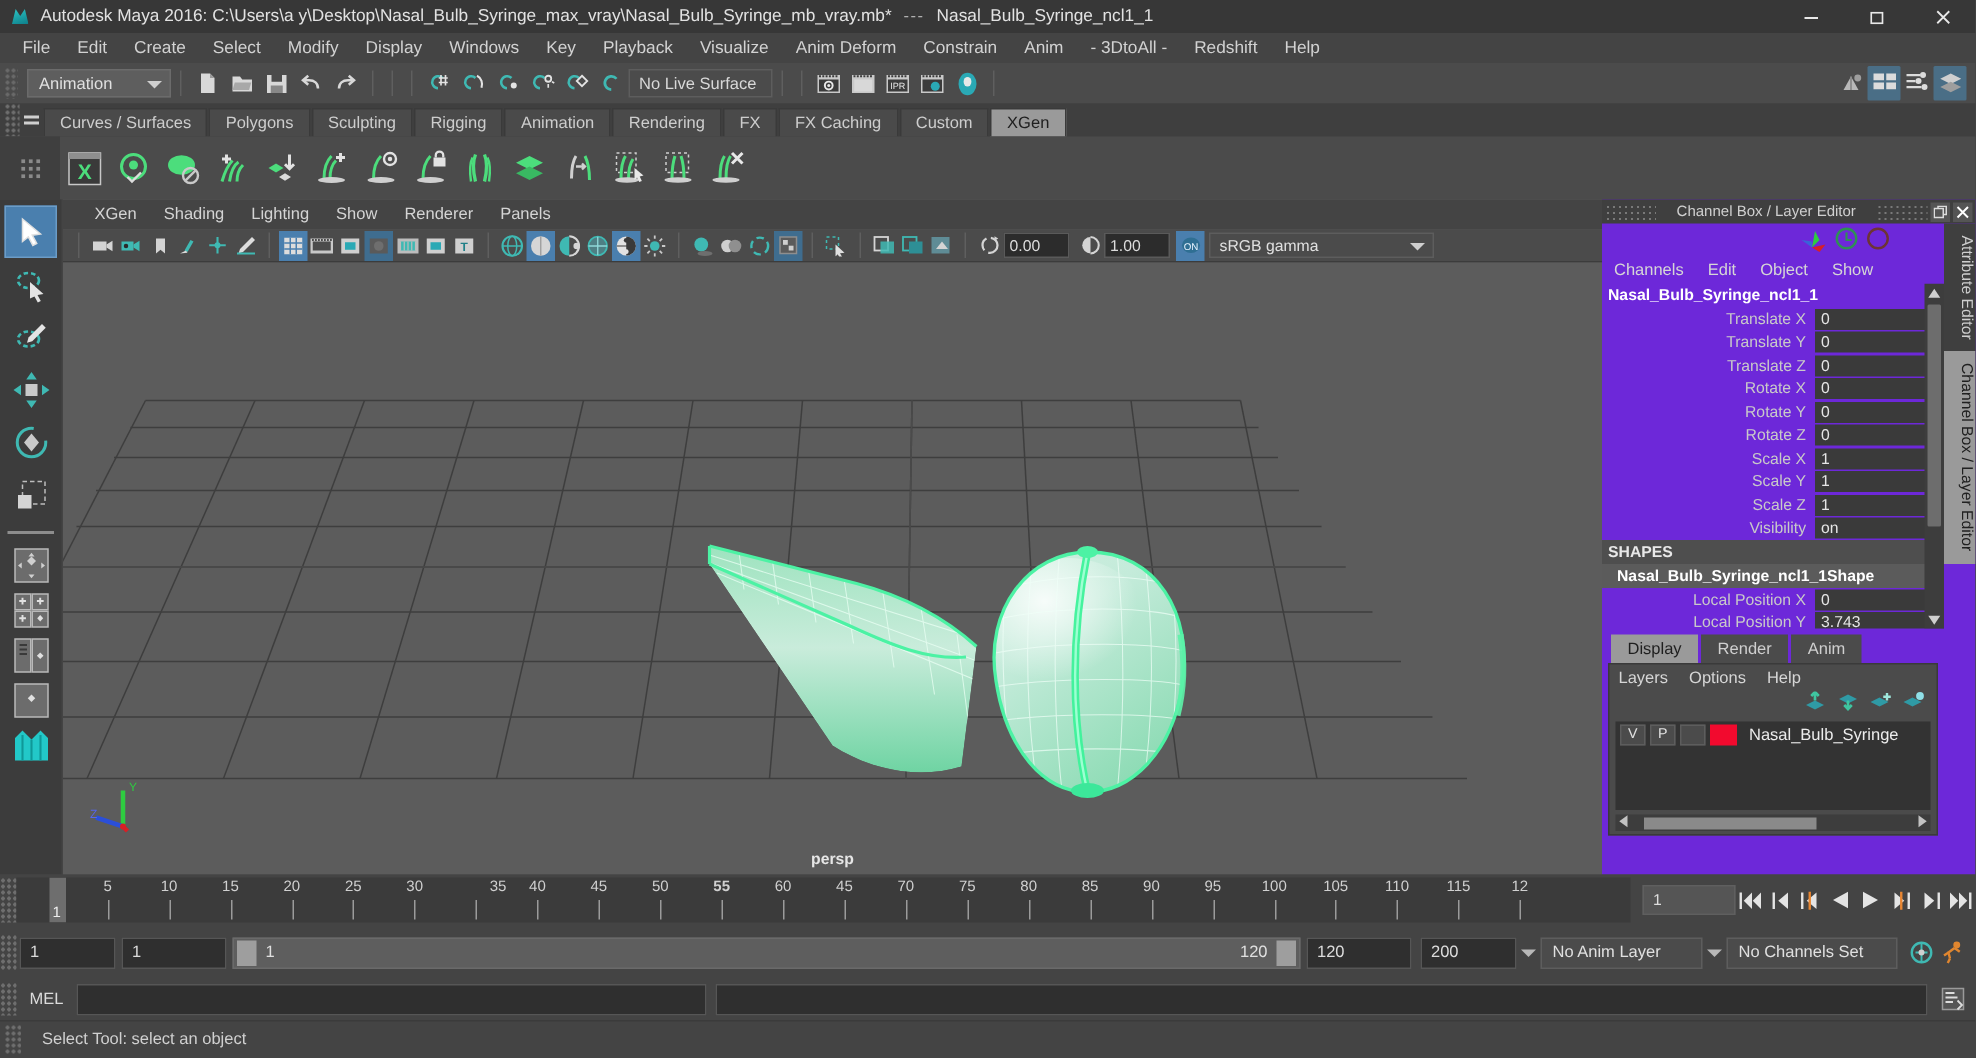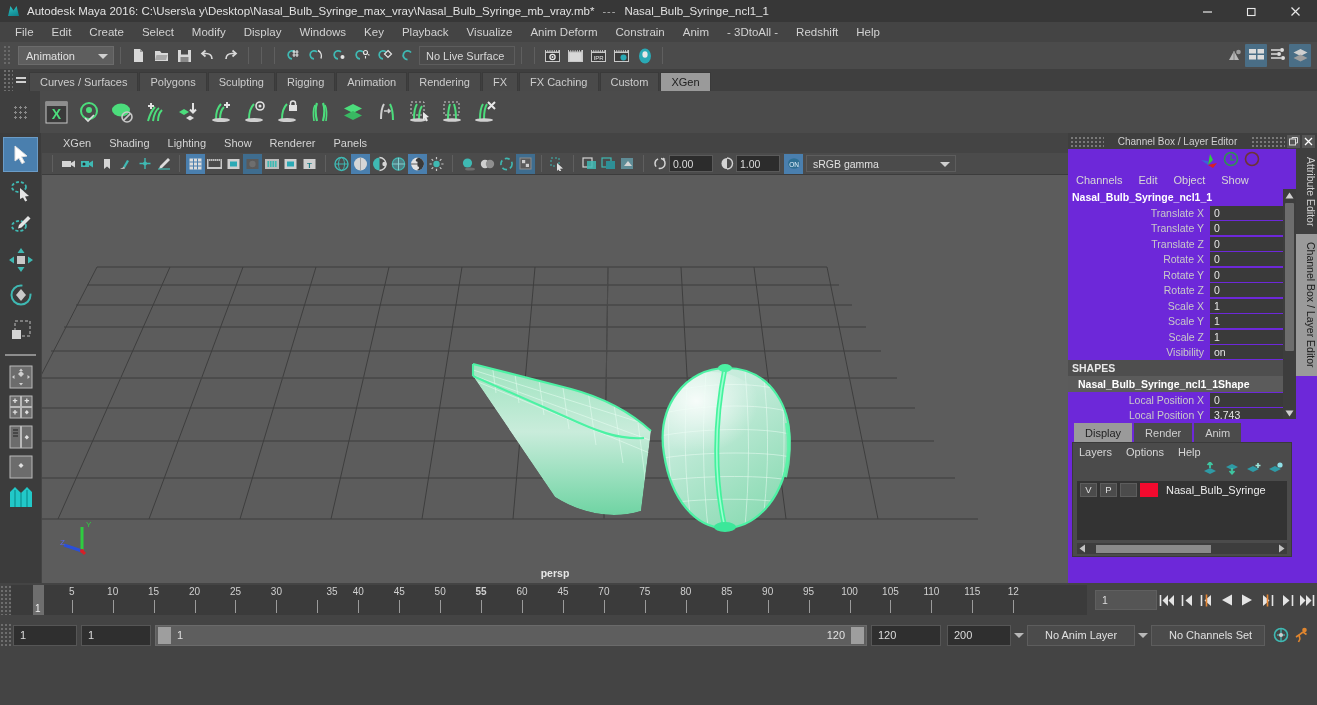--- a/index.html
+++ b/index.html
@@ -280,21 +280,21 @@
   .rg-field { height: 21px; background: #2f2f2f; border: 1px solid #565656;
     color: #dcdcdc; font-size: 11px; display: flex; align-items: center;
     padding-left: 6px; flex: 0 0 auto; }
   .rg-slider { position: relative; height: 21px; background: #5e5e5e;
     border: 1px solid #6a6a6a; flex: 1 1 auto; display: flex; align-items: center; }
   .rg-handle { width: 13px; height: 17px; background: #9e9e9e; flex: 0 0 auto; margin: 0 2px; }
   .rg-lab { font-size: 11px; color: #e0e0e0; padding-left: 4px; }
   .rg-lab.right { margin-left: auto; padding-right: 4px; }
   .rg-combo { height: 21px; background: #4b4b4b; border: 1px solid #5d5d5d;
     color: #e0e0e0; font-size: 11px; display: flex; align-items: center;
-    padding-left: 17px; flex: 0 0 auto; }
+    padding-left: 7px; flex: 0 0 auto; }
   .rg-caret { width: 16px; height: 21px; display: flex; align-items: center;
     justify-content: center; flex: 0 0 auto; }
   .rg-caret i { border-left: 5px solid transparent; border-right: 5px solid transparent;
     border-top: 5px solid #b8b8b8; }
 
   .melbar {
     position: absolute; top: 652px; left: 0; width: 1317px; height: 28px;
     background: #444444; display: flex; align-items: center;
   }
   .mel-label { width: 40px; text-align: center; font-size: 11px; color: #dcdcdc; flex: 0 0 auto; }
@@ -1394,15 +1394,36 @@
     </div>
     <div class="pb-btn" style="margin-right:6px">
       <svg width="18" height="18" viewBox="0 0 18 18">
           <circle cx="12.5" cy="4" r="2.3" fill="#e0862f"></circle>
           <path d="M11 6l-4 3 1 4M11 6l3.5 2.5" stroke="#e0862f" stroke-width="1.6" fill="none"></path>
           <path d="M7 9l-3 2M8 13l-1.5 3" stroke="#e0862f" stroke-width="1.6" fill="none"></path>
         </svg>
     </div>
   </div>
 
-
+  <div class="melbar">
+    <div class="tl-grip" style="height:22px"></div>
+    <div class="mel-label">MEL</div>
+    <div class="mel-input" style="width:420px">
+      <span style="padding-left:5px"></span>
+    </div>
+    <div class="mel-out" style="margin-left:6px;margin-right:2px">
+      <span style="padding-left:5px"></span>
+    </div>
+    <div class="mel-btn">
+      <svg width="18" height="18" viewBox="0 0 18 18">
+          <rect x="2" y="2" width="14" height="14" fill="#555" stroke="#9a9a9a"></rect>
+          <path d="M4 5h6M4 8h8M4 11h5" stroke="#dcdcdc" stroke-width="1.2"></path>
+          <path d="M12 10l3 3-3 3" stroke="#dcdcdc" stroke-width="1.2" fill="none"></path>
+        </svg>
+    </div>
+  </div>
+
+  <div class="helpline">
+    <div class="help-grip"></div>
+    <div class="help-text">Select Tool: select an object</div>
+  </div>
 
 </div>
 
 </body></html>

